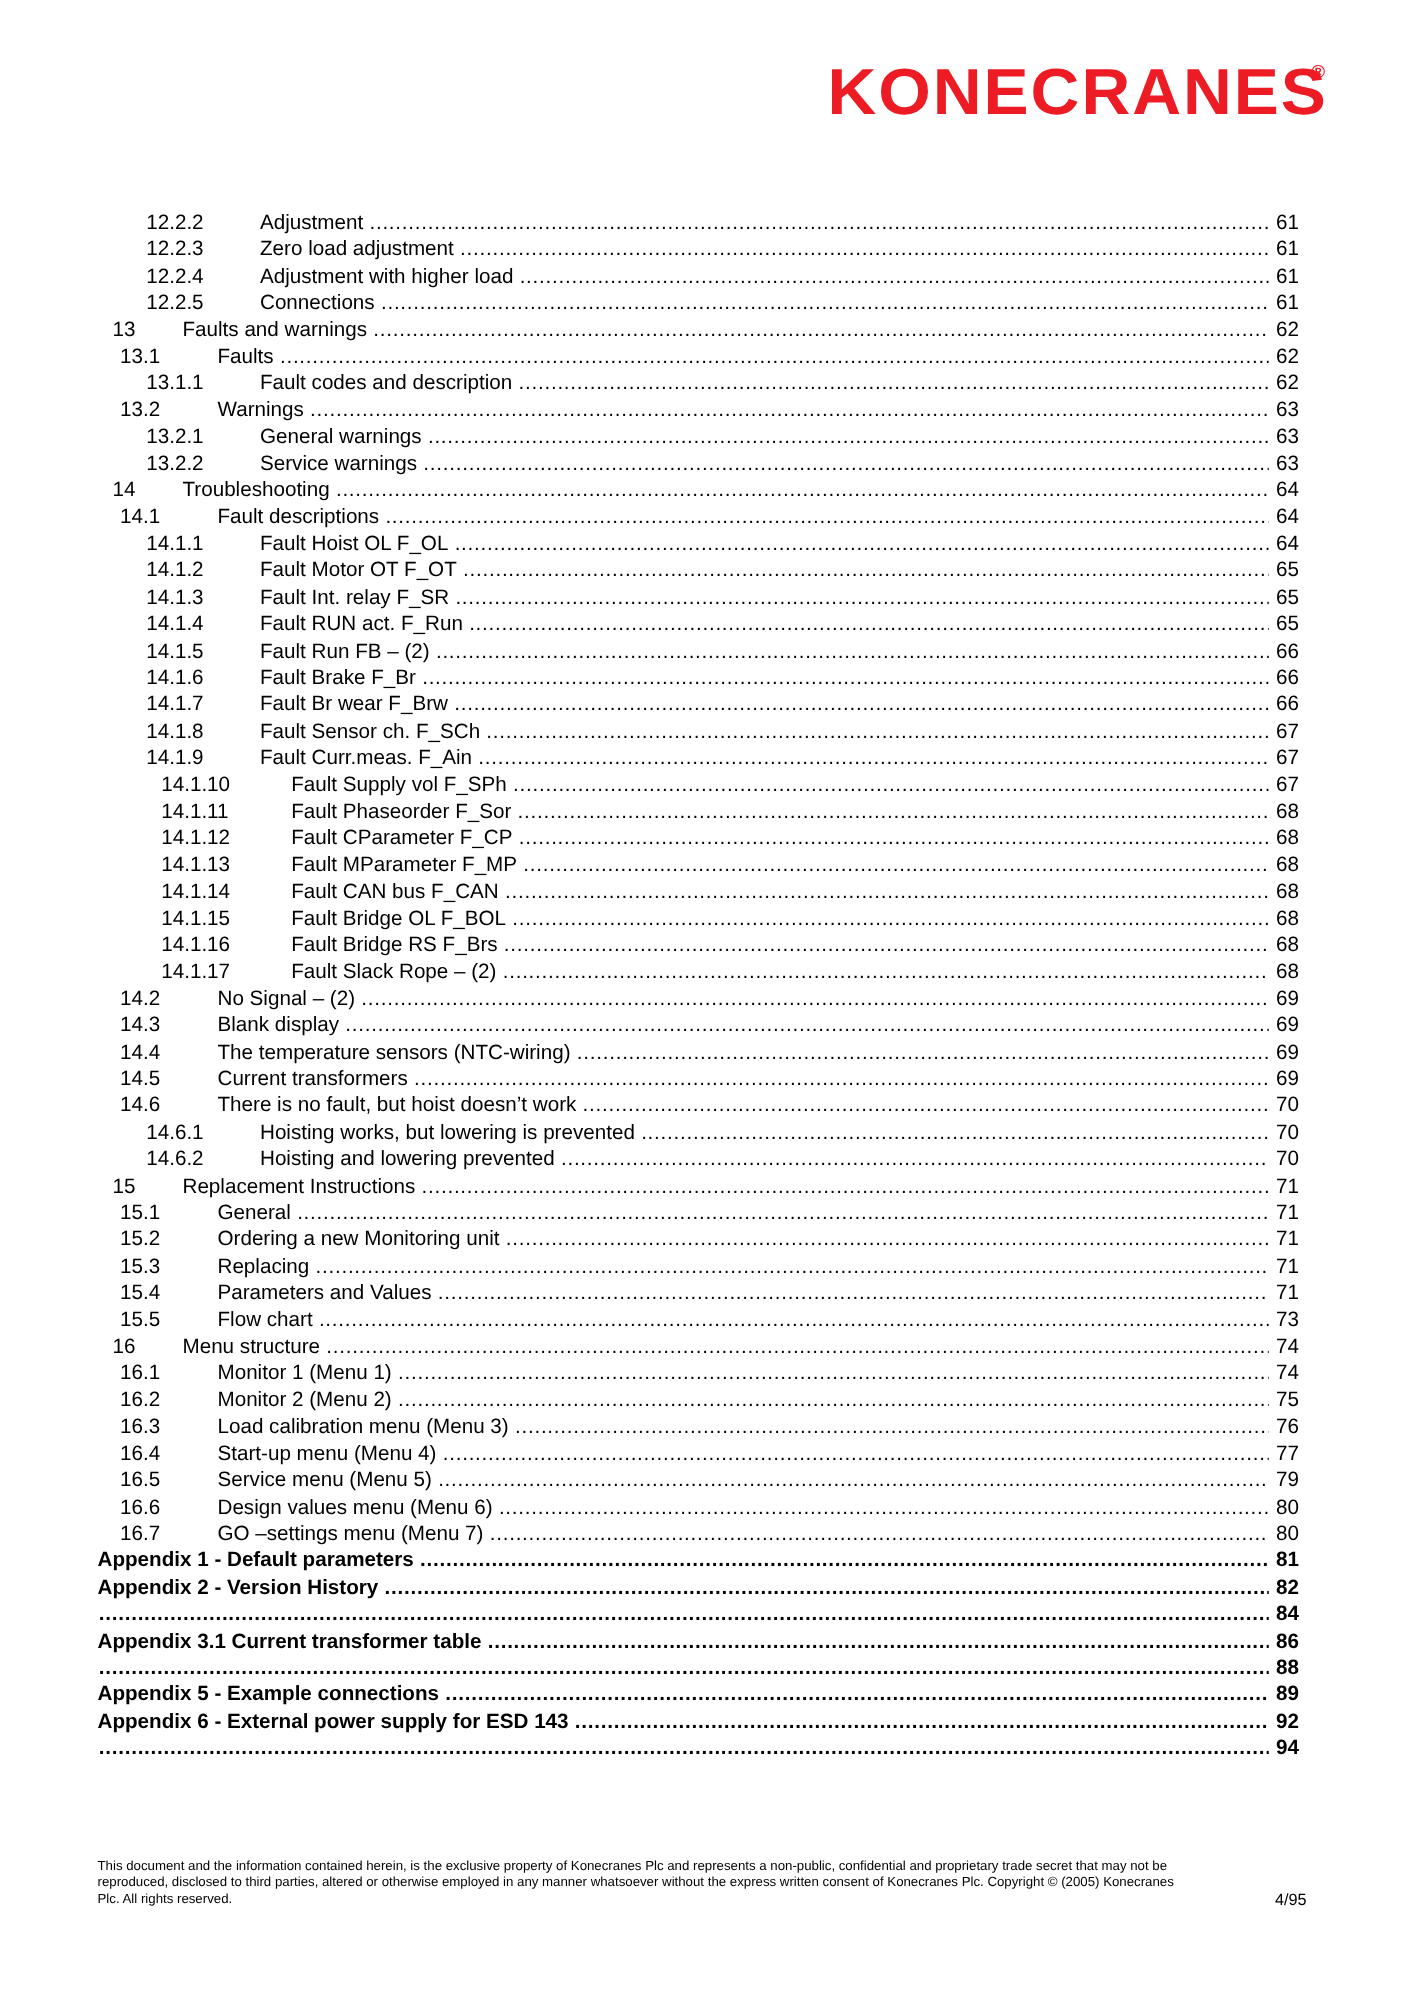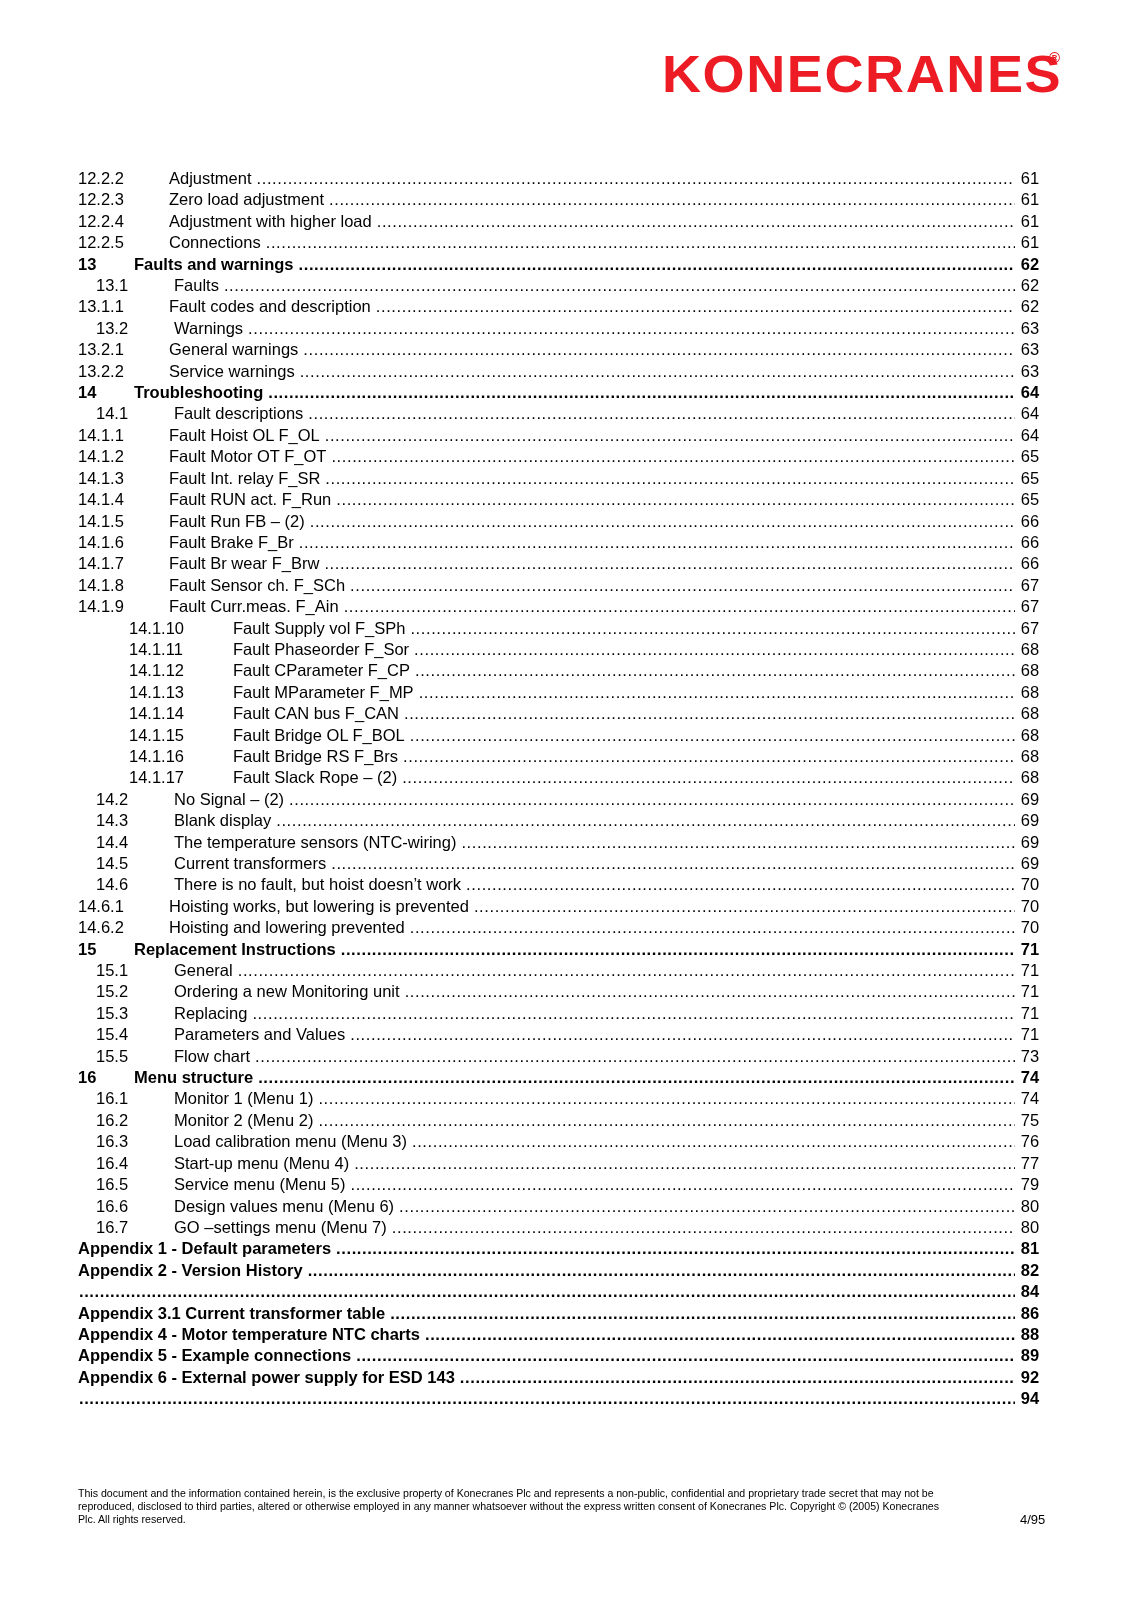--- a/index.html
+++ b/index.html
@@ -76,27 +76,27 @@
     color: #000;
   }
   .toc-page {
     flex: 0 0 auto;
     text-align: center;
     min-width: 26px;
     padding-left: 1px;
   }
 
   
-  .lvl1 { margin-left: 0px; font-weight: bold; }
+  .lvl1 { margin-left: 12px; font-weight: normal; }
   .lvl1 .toc-num { width: 56px; }
 
   .lvl2 { margin-left: 18px; }
   .lvl2 .toc-num { width: 78px; }
 
-  .lvl3 { }
+  .lvl3 { margin-left: 39px; }
   .lvl3 .toc-num { width: 91px; }
 
   .lvl3wide { margin-left: 51px; }
   .lvl3wide .toc-num { width: 104px; }
 
   .appendix { margin-left: 0px; font-weight: bold; }
   .appendix .toc-num { width: 0px; }
 
   
   .footer {
@@ -449,21 +449,20 @@
       <span class="toc-page">84</span>
     </div>
     <div class="toc-row appendix">
       <span class="toc-num"></span>
       <span class="toc-title">Appendix 3.1 Current transformer table</span>
       <span class="toc-dots">...........................................................................................................................................................................................................................</span>
       <span class="toc-page">86</span>
     </div>
     <div class="toc-row appendix">
       <span class="toc-num"></span>
-      <span class="toc-title">Appendix 4 - Motor temperature NTC charts</span>
       <span class="toc-dots">...........................................................................................................................................................................................................................</span>
       <span class="toc-page">88</span>
     </div>
     <div class="toc-row appendix">
       <span class="toc-num"></span>
       <span class="toc-title">Appendix 5 - Example connections</span>
       <span class="toc-dots">...........................................................................................................................................................................................................................</span>
       <span class="toc-page">89</span>
     </div>
     <div class="toc-row appendix">

